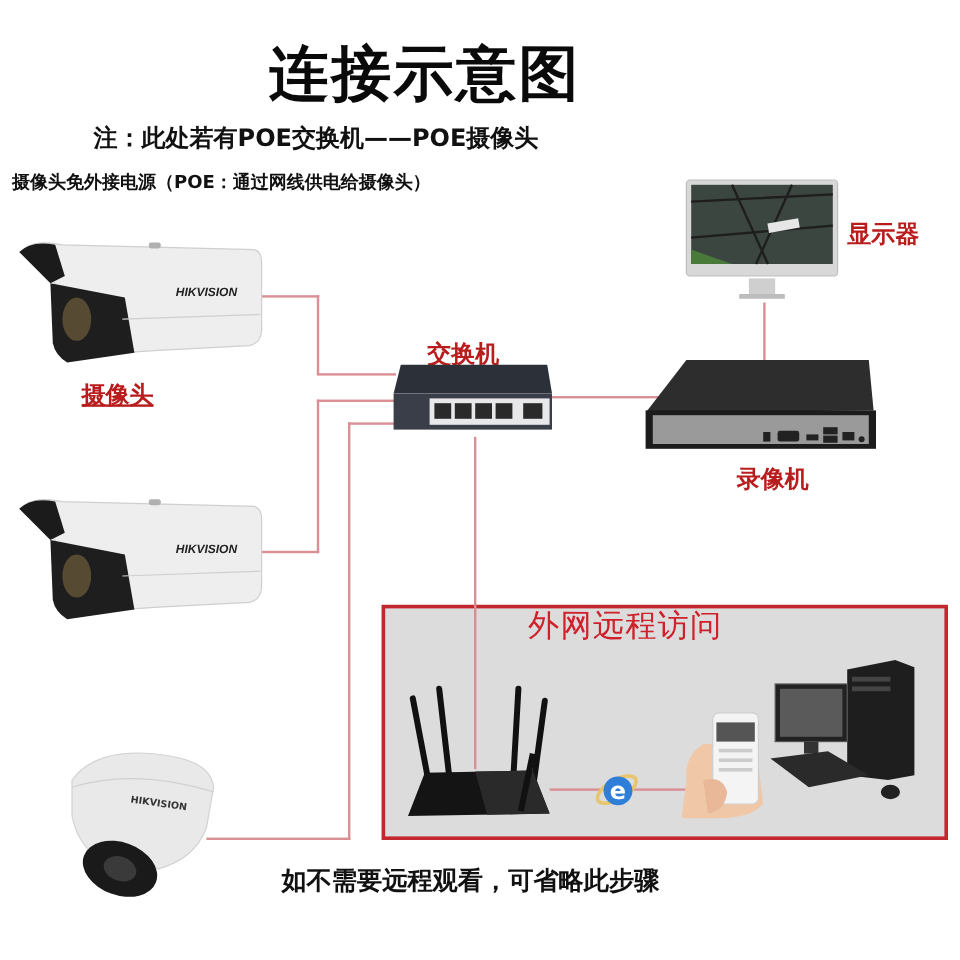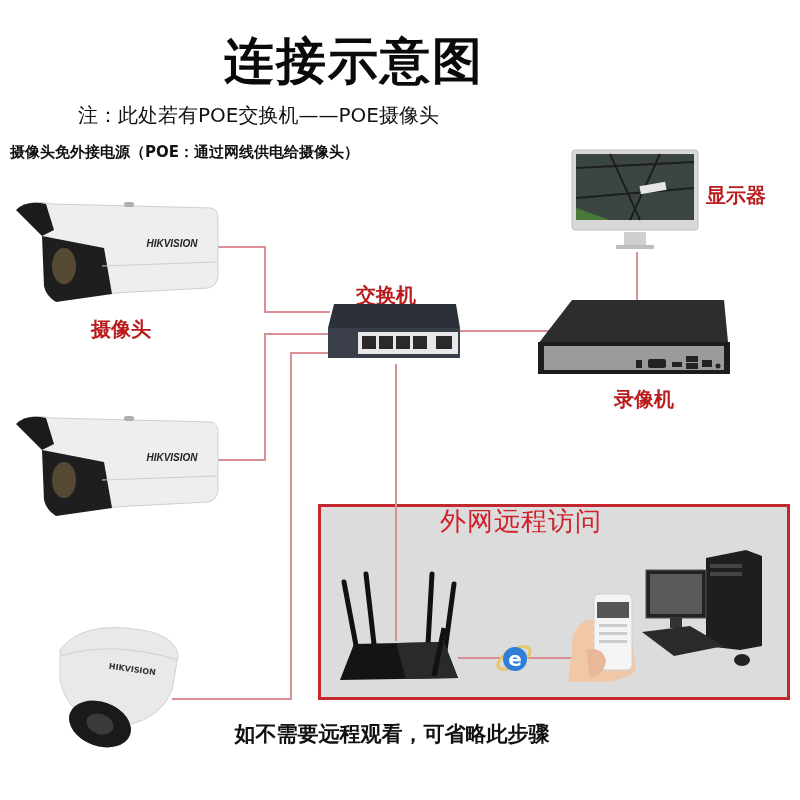--- a/index.html
+++ b/index.html
@@ -1,20 +1,20 @@
 <!DOCTYPE html>
 <html><head>
 <meta charset="utf-8">
 <style>
   * { margin:0; padding:0; box-sizing:border-box; }
   html, body { width:800px; height:800px; background:#ffffff; overflow:hidden; }
   body { position:relative; font-family:"DejaVu Sans","Liberation Sans",sans-serif; color:#111; }
   .abs { position:absolute; }
   .title { left:0; width:708px; top:28px; text-align:center; font-size:50px; font-weight:bold; letter-spacing:2px; color:#0a0a0a; }
-  .note1 { left:78px; top:102px; font-size:20px; font-weight:normal; }
+  .note1 { left:78px; top:102px; font-size:20px; font-weight:bold; }
   .note2 { left:10px; top:143px; font-size:15px; font-weight:bold; }
   .label { font-size:20px; font-weight:bold; color:#b91c1c; }
   .wire { position:absolute; background:#d98f94; }
   svg { position:absolute; }
   .remote-box { left:318px; top:504px; width:472px; height:196px; background:#dcdcdc; border:3px solid #c4282f; }
   .remote-title { left:440px; top:504px; font-size:26px; color:#d0202a; letter-spacing:1px; }
   .footer { left:0; width:672px; text-align:center; top:720px; padding-left:112px; font-size:21px; font-weight:bold; }
 </style>
 </head>
 <body>
@@ -50,21 +50,21 @@
 
 <svg style="left:12px;top:196px;" width="210" height="112" viewBox="0 0 210 112">
   <path d="M10 10 Q20 4 40 8 L200 12 Q206 14 206 22 L206 80 Q205 90 196 92 L120 96 L60 100 Q50 100 46 94 L40 48 Z" fill="#eeeeee" stroke="#cfcfcf"></path>
   <path d="M4 14 Q14 4 34 8 L42 34 L30 40 Z" fill="#1b1b1b"></path>
   <path d="M30 40 L92 52 L100 98 L44 106 Q34 100 32 90 Z" fill="#1e1e1e"></path>
   <ellipse cx="52" cy="70" rx="12" ry="18" fill="#6b5a3a" opacity="0.75"></ellipse>
   <rect x="112" y="6" width="10" height="5" rx="2" fill="#b0b0b0"></rect>
   <line x1="90" y1="70" x2="205" y2="66" stroke="#cfcfcf"></line>
   <text x="160" y="51" font-size="10" font-style="italic" font-weight="bold" font-family="Liberation Sans, sans-serif" fill="#222" text-anchor="middle">HIKVISION</text>
 </svg>
-<div class="abs label" style="left:91px;top:316px;">摄像头</div>
+<div class="abs label" style="left:68px;top:316px;text-decoration:underline;">摄像头</div>
 
 <svg style="left:12px;top:410px;" width="210" height="112" viewBox="0 0 210 112">
   <path d="M10 10 Q20 4 40 8 L200 12 Q206 14 206 22 L206 80 Q205 90 196 92 L120 96 L60 100 Q50 100 46 94 L40 48 Z" fill="#eeeeee" stroke="#cfcfcf"></path>
   <path d="M4 14 Q14 4 34 8 L42 34 L30 40 Z" fill="#1b1b1b"></path>
   <path d="M30 40 L92 52 L100 98 L44 106 Q34 100 32 90 Z" fill="#1e1e1e"></path>
   <ellipse cx="52" cy="70" rx="12" ry="18" fill="#6b5a3a" opacity="0.75"></ellipse>
   <rect x="112" y="6" width="10" height="5" rx="2" fill="#b0b0b0"></rect>
   <line x1="90" y1="70" x2="205" y2="66" stroke="#cfcfcf"></line>
   <text x="160" y="51" font-size="10" font-style="italic" font-weight="bold" font-family="Liberation Sans, sans-serif" fill="#222" text-anchor="middle">HIKVISION</text>
 </svg>

